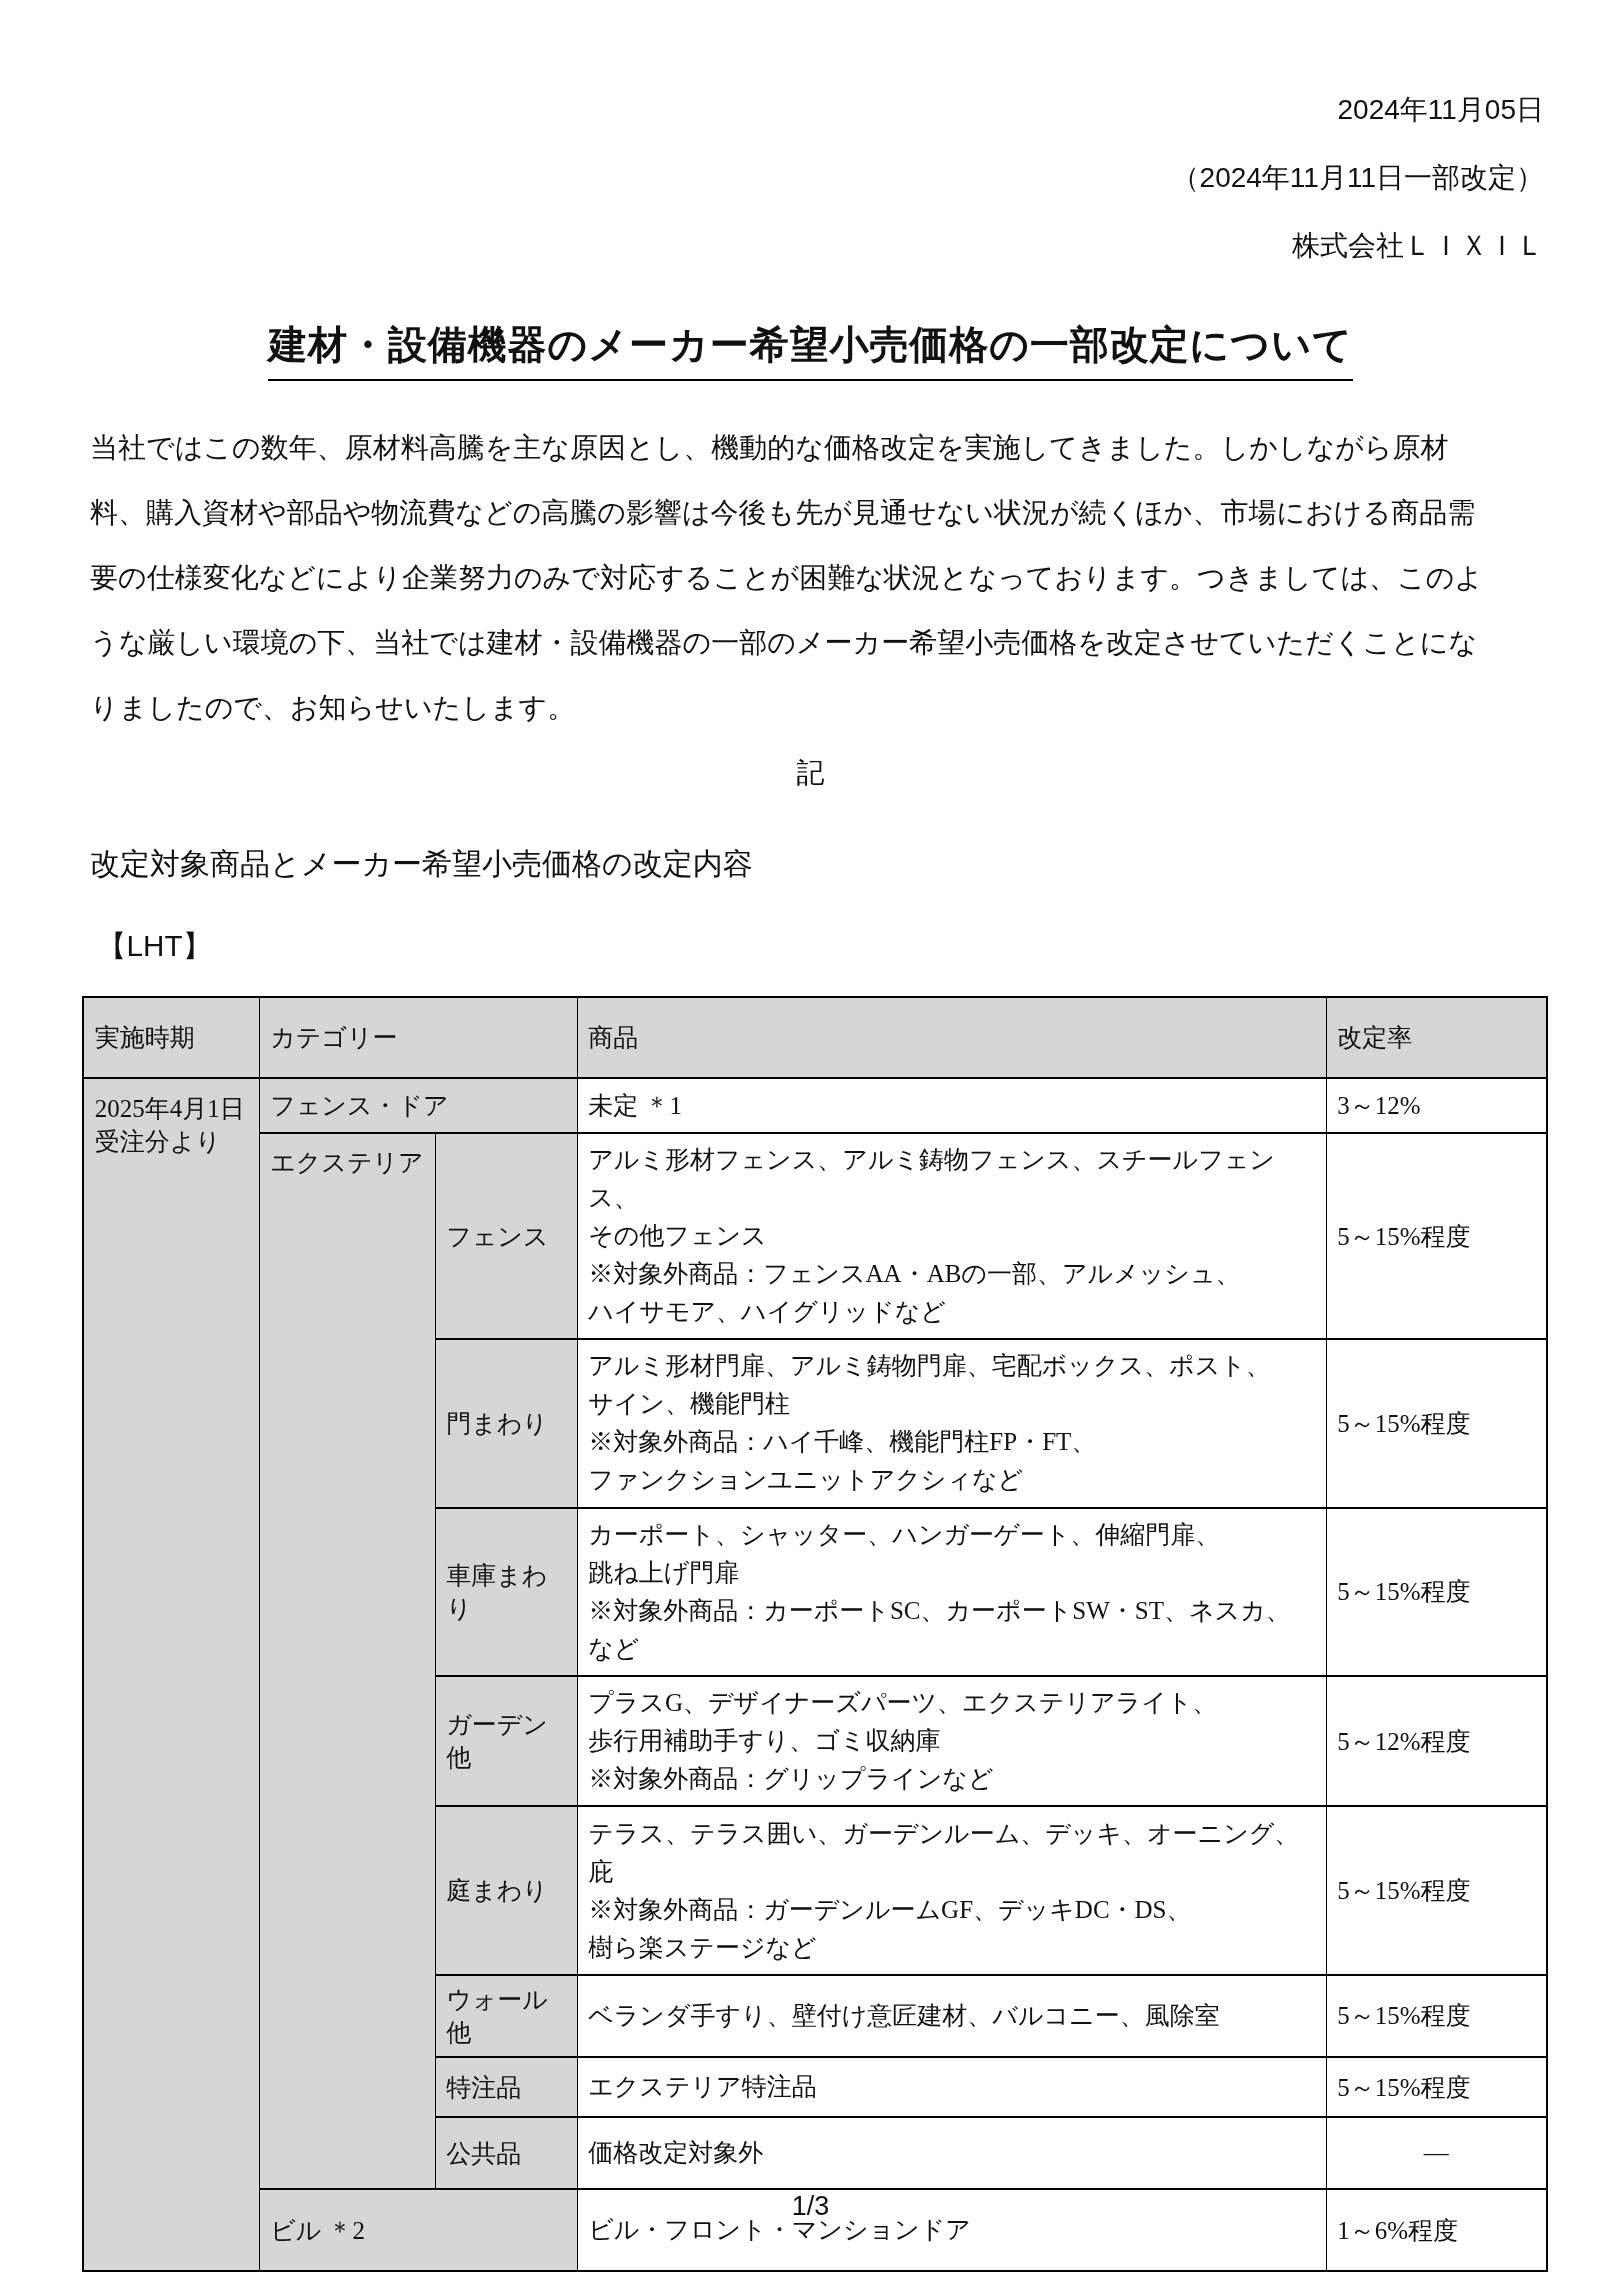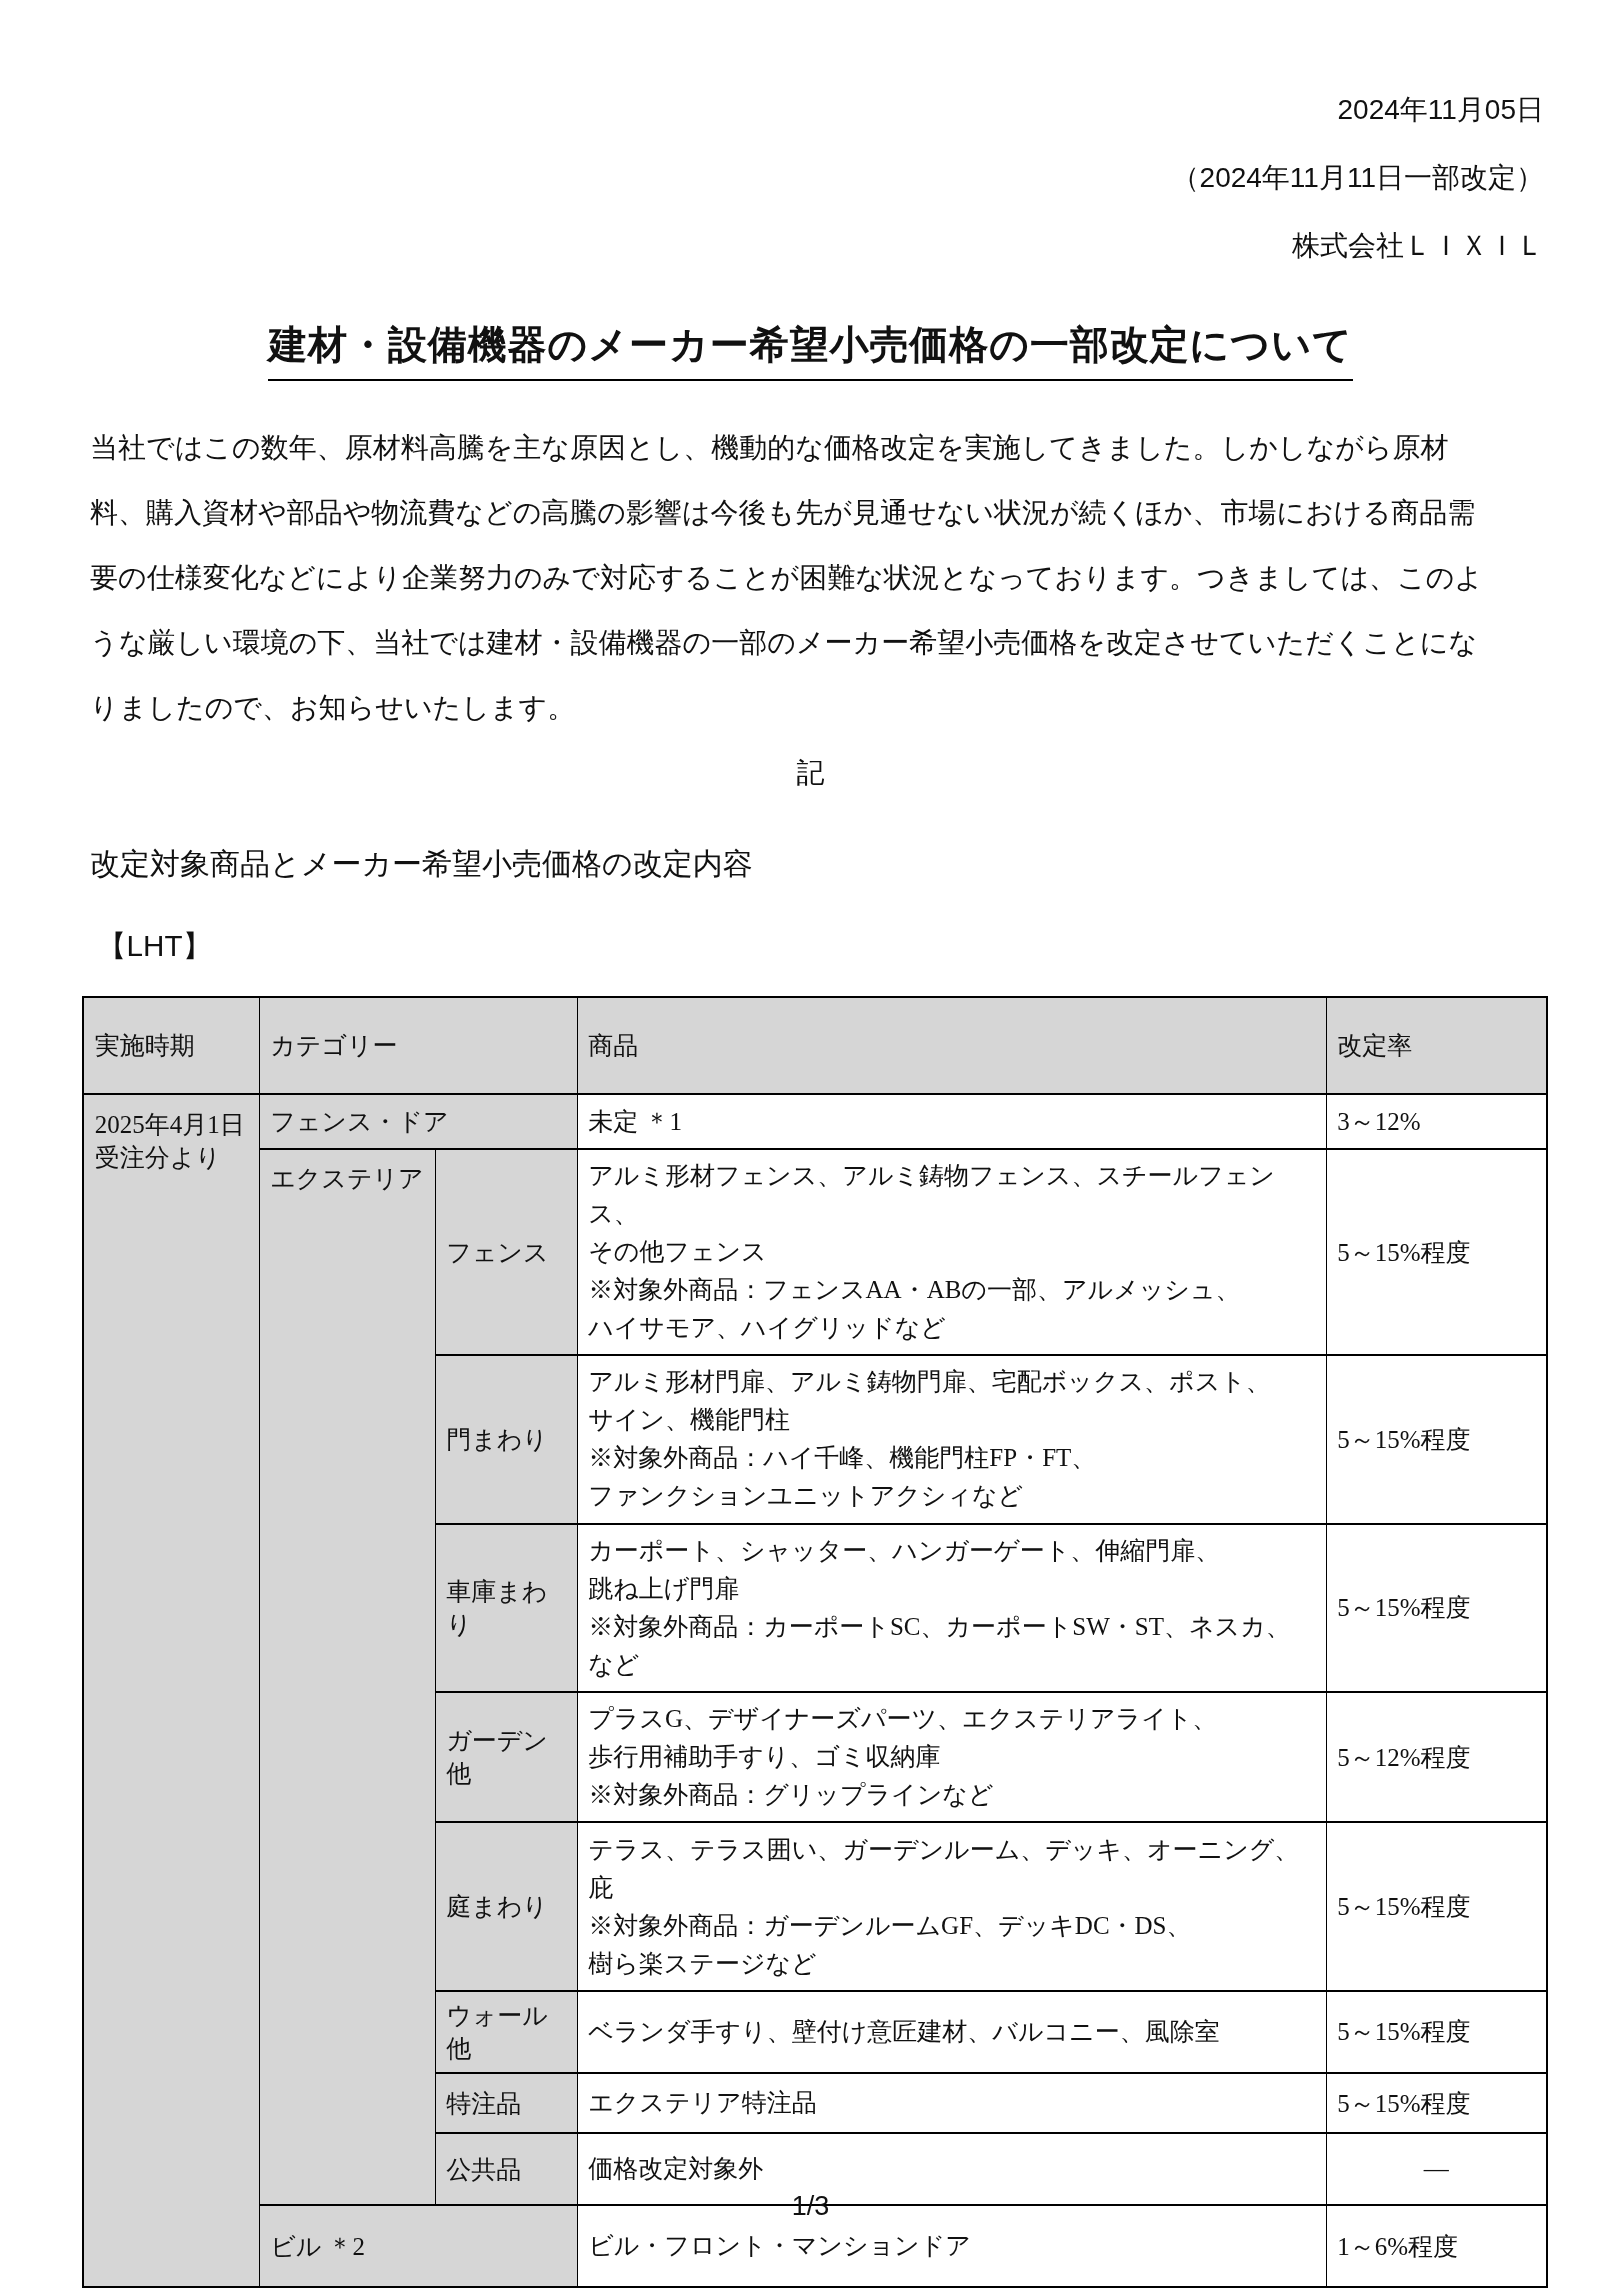--- a/index.html
+++ b/index.html
@@ -121,21 +121,21 @@
 
   <table class="revision">
     <colgroup>
       <col style="width:176px">
       <col style="width:176px">
       <col style="width:142px">
       <col style="width:749px">
       <col style="width:221px">
     </colgroup>
     <thead>
-      <tr style="height:97px">
+      <tr style="height:81px">
         <th class="gray">実施時期</th>
         <th class="gray" colspan="2">カテゴリー</th>
         <th class="gray">商品</th>
         <th class="gray">改定率</th>
       </tr>
     </thead>
     <tbody>
       <tr style="height:46px">
         <td class="gray preline v-top serif-num" rowspan="10">2025年4月1日
 受注分より</td>

